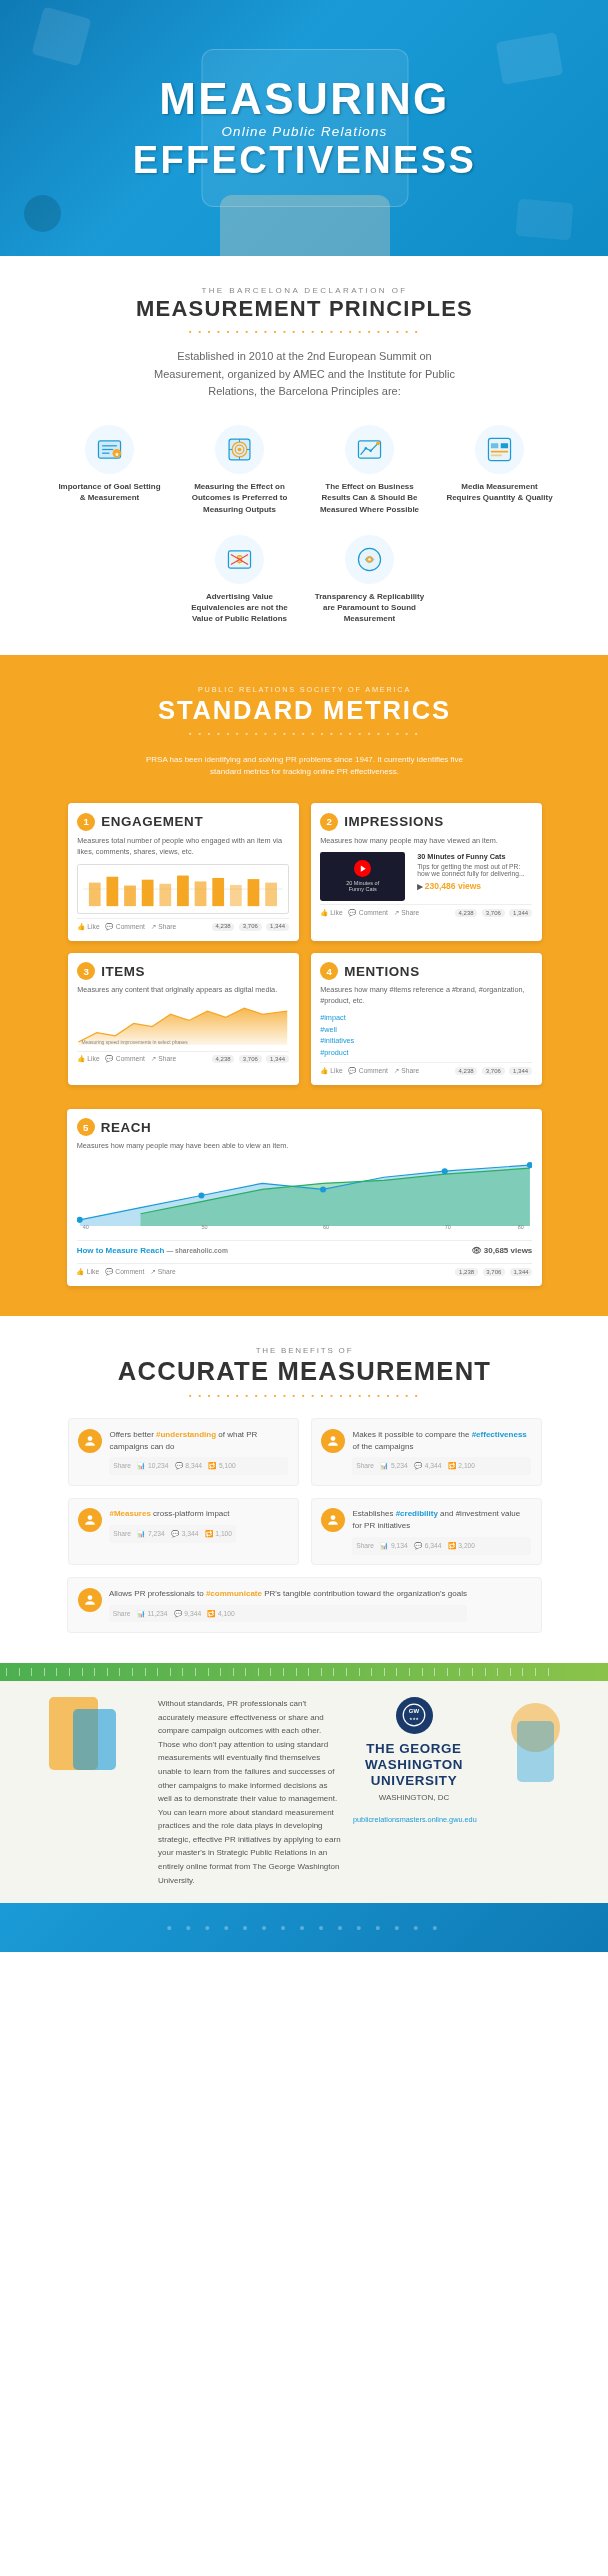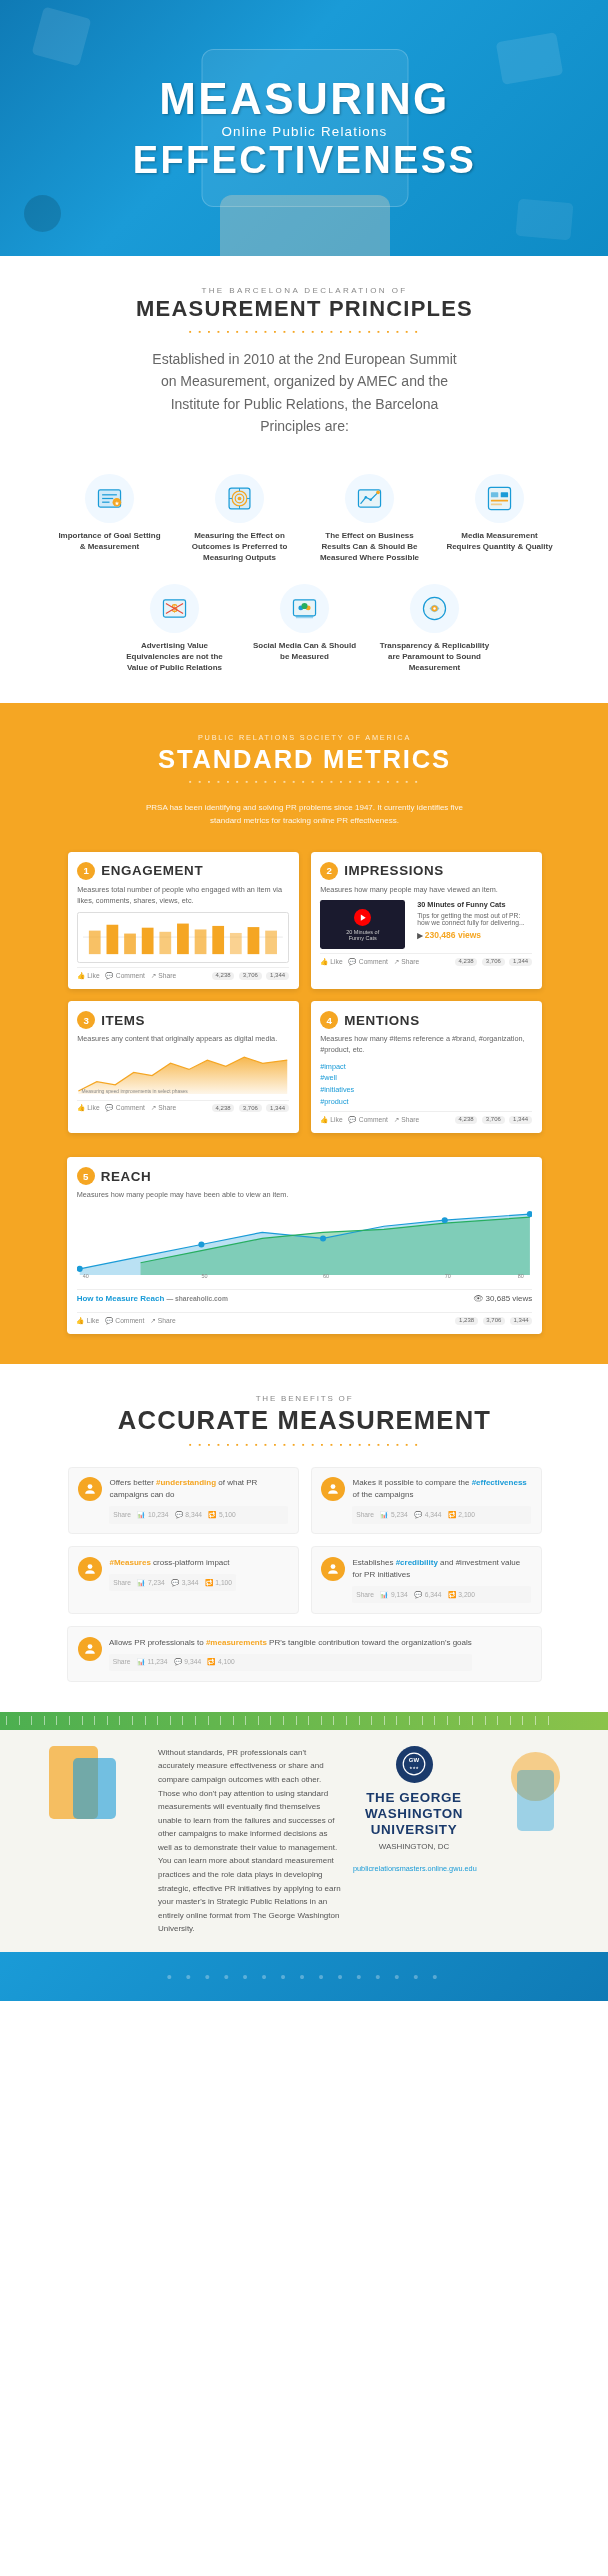--- a/index.html
+++ b/index.html
@@ -35,20 +35,21 @@
       font-size: 44px;
       font-weight: 900;
       color: #fff;
       letter-spacing: 2.4px;
       line-height: 1;
       text-shadow: 1.2px 1.2px 2.4px rgba(0,0,0,0.3);
     }
     .hero-title .subtitle {
       font-size: 13.4px;
       color: #fff;
+      font-style: italic;
       letter-spacing: 1.2px;
       margin: 2.4px 0;
     }
     .hero-title h2 {
       font-size: 38px;
       font-weight: 900;
       color: #fff;
       letter-spacing: 2.4px;
       line-height: 1;
       text-shadow: 1.2px 1.2px 2.4px rgba(0,0,0,0.3);
@@ -69,25 +70,25 @@
       margin-bottom: 4.9px;
     }
     .divider-dots {
       text-align: center;
       color: #f5a623;
       font-size: 7.3px;
       letter-spacing: 2.4px;
       margin-bottom: 12px;
     }
     .barcelona-desc {
-      font-size: 14px;
+      font-size: 11px;
       color: #666;
       line-height: 1.6;
       max-width: 317px;
-      margin: 0 auto 36px;
+      margin: 0 auto 24px;
     }
     .principles-grid {
       display: flex;
       flex-wrap: wrap;
       justify-content: center;
       gap: 20px;
     }
     .principle-item {
       width: 110px;
       text-align: center;
@@ -526,33 +527,20 @@
           <rect x="4" y="8" width="36" height="28" rx="3" fill="#e8f4f8"></rect>
           <rect x="4" y="8" width="36" height="28" rx="3" stroke="#1a9bd7" stroke-width="2"></rect>
           <text x="22" y="28" text-anchor="middle" fill="#f5a623" font-size="18" font-weight="bold">$</text>
           <line x1="8" y1="14" x2="36" y2="30" stroke="#e74c3c" stroke-width="2"></line>
           <line x1="36" y1="14" x2="8" y2="30" stroke="#e74c3c" stroke-width="2"></line>
         </svg>
       </div>
       <div class="principle-label">Advertising Value Equivalencies are not the Value of Public Relations</div>
     </div>
 
-    <div class="principle-item">
-      <div class="principle-icon">
-        <svg viewBox="0 0 44 44" fill="none" xmlns="http://www.w3.org/2000/svg">
-          <rect x="4" y="8" width="36" height="26" rx="3" fill="#e8f4f8"></rect>
-          <rect x="4" y="8" width="36" height="26" rx="3" stroke="#1a9bd7" stroke-width="2"></rect>
-          <rect x="8" y="34" width="28" height="4" rx="1" fill="#1a9bd7" opacity="0.4"></rect>
-          <circle cx="16" cy="21" r="4" fill="#1a9bd7"></circle>
-          <circle cx="28" cy="21" r="4" fill="#f5a623"></circle>
-          <circle cx="22" cy="18" r="5" fill="#27ae60"></circle>
-        </svg>
-      </div>
-      <div class="principle-label">Social Media Can &amp; Should be Measured</div>
-    </div>
 
     <div class="principle-item">
       <div class="principle-icon">
         <svg viewBox="0 0 44 44" fill="none" xmlns="http://www.w3.org/2000/svg">
           <circle cx="22" cy="22" r="18" fill="#e8f4f8" stroke="#1a9bd7" stroke-width="2"></circle>
           <path d="M14 22 Q22 10 30 22 Q22 34 14 22Z" fill="#1a9bd7" opacity="0.5"></path>
           <circle cx="22" cy="22" r="5" fill="#f5a623"></circle>
           <circle cx="22" cy="22" r="2" fill="#fff"></circle>
         </svg>
       </div>
@@ -737,21 +725,21 @@
           <text x="600" y="115" font-size="9" fill="#888">70</text>
           <text x="720" y="115" font-size="9" fill="#888">80</text>
         </svg>
       </div>
       <div style="display:flex;align-items:center;justify-content:space-between;padding:4.9px 0;border-top:0.6px solid #eee;">
         <div style="color:#1a9bd7;font-size:8px;cursor:pointer;font-weight:bold;">
           <span>How to Measure Reach</span>
           <span style="color:#888;font-size:6.7px;"> — </span>
           <span style="color:#888;font-size:6.7px;">shareaholic.com</span>
         </div>
-        <div style="color:#555;font-size:8px;font-weight:normal;margin-left:19px;">
+        <div style="color:#555;font-size:8px;font-weight:bold;margin-left:19px;">
           👁 <span>30,685 views</span>
         </div>
       </div>
       <div class="like-bar">
         <span style="cursor:pointer;">👍 Like</span>
         <span style="cursor:pointer;">💬 Comment</span>
         <span style="cursor:pointer;">↗ Share</span>
         <div class="like-count">
           <span class="count-item">1,238</span>
           <span class="count-item">3,706</span>
@@ -830,21 +818,21 @@
     </div>
 
     <div class="benefit-card benefit-card-wide">
       <div class="benefit-icon">
         <svg width="12" height="12" viewBox="0 0 20 20">
           <circle cx="10" cy="6" r="4" fill="white"></circle>
           <path d="M2 18 Q2 12 10 12 Q18 12 18 18" fill="white"></path>
         </svg>
       </div>
       <div class="benefit-text">
-        Allows PR professionals to <span class="highlight">#measurements</span> PR's tangible contribution toward the organization's goals
+        Allows PR professionals to <span class="highlight">#communicate</span> PR's tangible contribution toward the organization's goals
         <div style="margin-top:4.9px;background:#f5f5f5;padding:3.7px;border-radius:1.8px;font-size:6.7px;color:#aaa;">
           <span>Share</span> <span style="margin-left:4.9px;">📊 11,234</span> <span style="margin-left:4.9px;">💬 9,344</span> <span style="margin-left:4.9px;">🔁 4,100</span>
         </div>
       </div>
     </div>
 
   </div>
 </div>
 
 <div class="ruler-bar">

